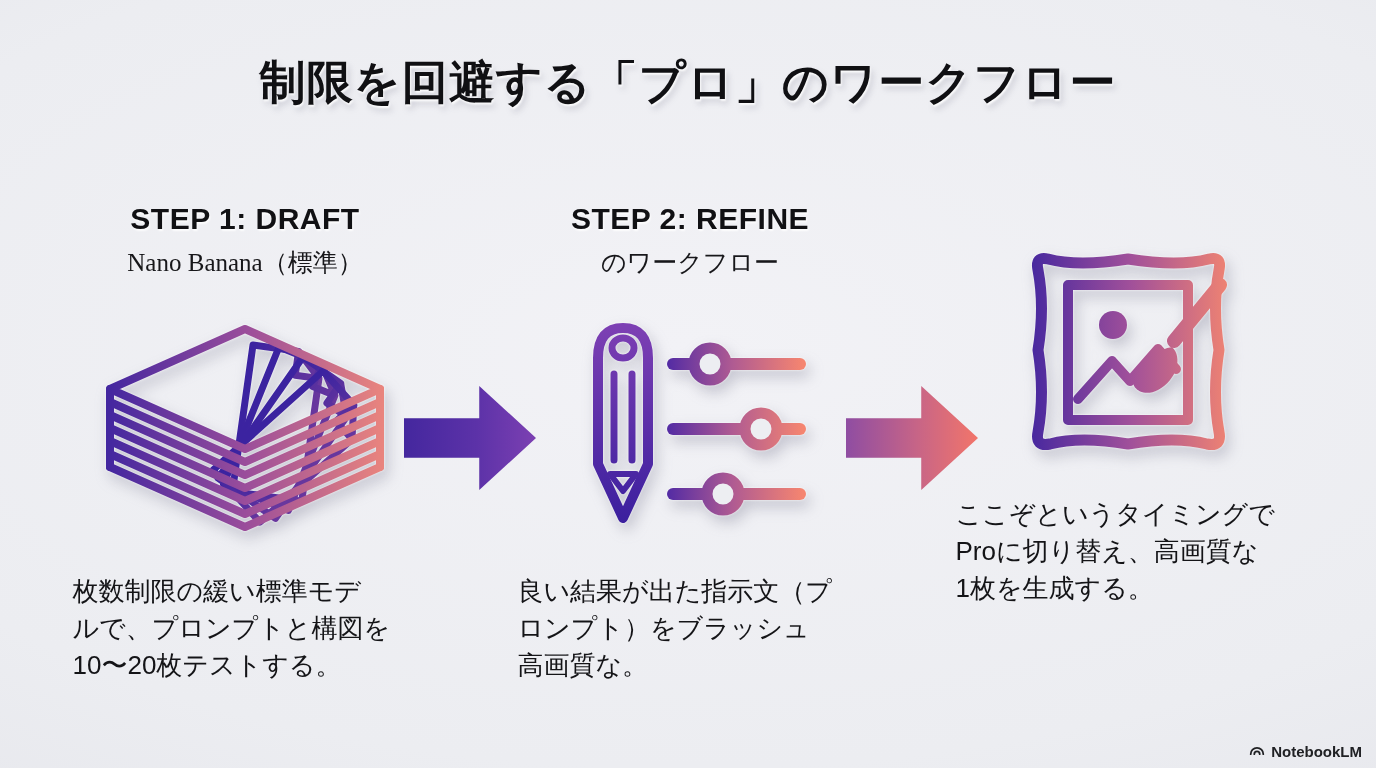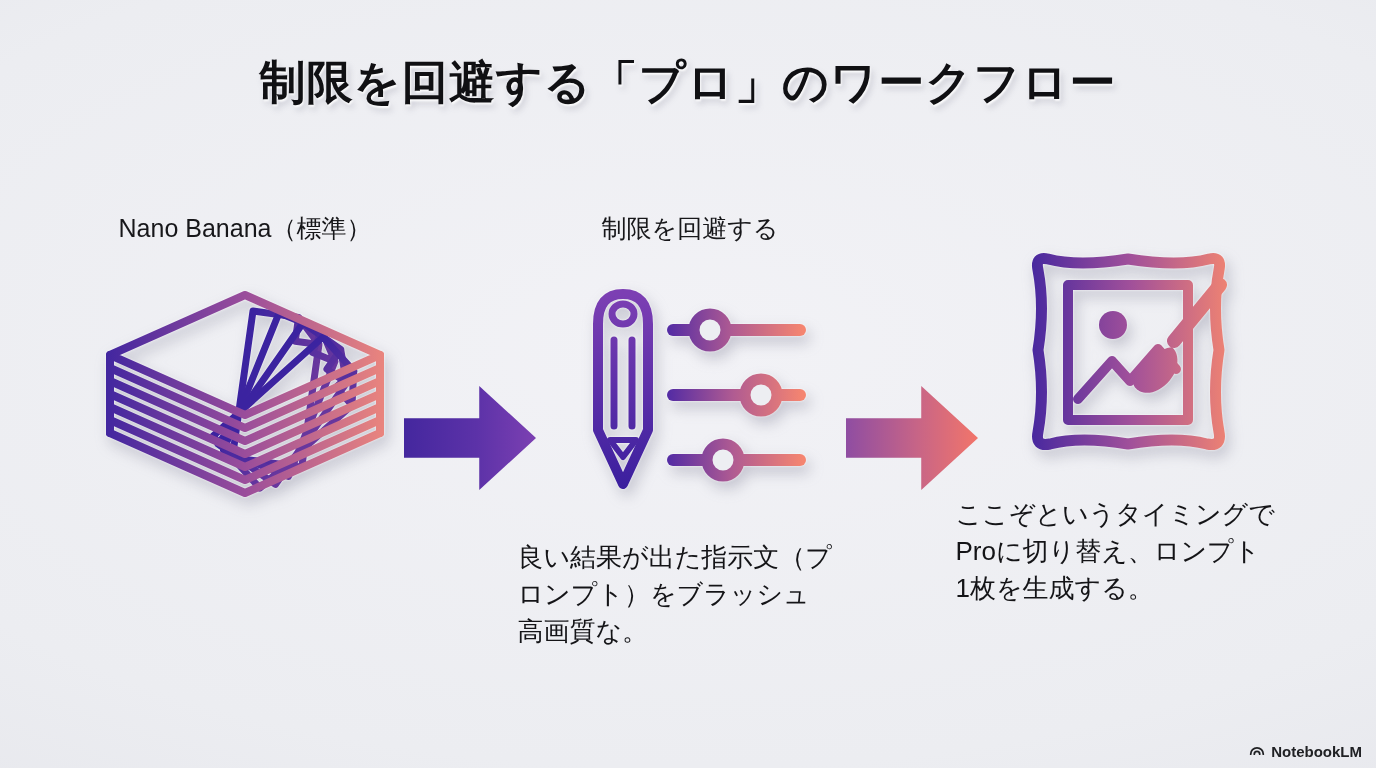--- a/index.html
+++ b/index.html
@@ -43,20 +43,21 @@
     font-weight: 800;
     letter-spacing: 0.5px;
     color: #111114;
     text-shadow: 1px 2px 2px rgba(255,255,255,0.85);
   }
   .step-subtitle {
     margin-top: 10px;
     font-size: 25px;
     font-weight: 400;
     color: #17171a;
+    font-family: Liberation Serif, serif;
   }
   .icon-wrap {
     margin-top: 30px;
     height: 240px;
     display: flex;
     align-items: center;
     justify-content: center;
   }
   .icon-wrap svg {
     filter: drop-shadow(0 0 1px rgba(255,255,255,0.9)) drop-shadow(4px 7px 7px rgba(110,110,135,0.32));
@@ -101,20 +102,21 @@
   }
 </style>
 </head>
 <body>
 
 <div class="canvas">
 
   <h1 class="page-title">制限を回避する「プロ」のワークフロー</h1>
 
   <div class="col col-1">
+    <div class="step-header">STEP 1: DRAFT</div>
     <div class="step-subtitle">Nano Banana（標準）</div>
     <div class="icon-wrap">
       <svg width="300" height="240" viewBox="0 0 300 240">
         <defs>
           <linearGradient id="g1" x1="0" y1="0" x2="300" y2="0" gradientUnits="userSpaceOnUse">
             <stop offset="0" stop-color="#3b23a0"></stop>
             <stop offset="0.5" stop-color="#9a4d9b"></stop>
             <stop offset="1" stop-color="#f0897b"></stop>
           </linearGradient>
         </defs>
@@ -139,26 +141,30 @@
           <path d="M15,93  L150,153 L285,93"></path>
           <path d="M15,106 L150,166 L285,106"></path>
           <path d="M15,119 L150,179 L285,119"></path>
           <path d="M15,132 L150,192 L285,132"></path>
           <path d="M15,145 L150,205 L285,145"></path>
           <path d="M15,158 L150,218 L285,158"></path>
           <path d="M15,80 L15,158 M285,80 L285,158"></path>
         </g>
       </svg>
     </div>
+    <div class="step-desc">枚数制限の緩い標準モデ
+ルで、プロンプトと構図を
+10〜20枚テストする。</div>
   </div>
 
   <div class="flow-arrow flow-arrow-1"></div>
 
   <div class="col col-2">
-    <div class="step-subtitle">制限を回避する</div>
+    <div class="step-header">STEP 2: REFINE</div>
+    <div class="step-subtitle">のワークフロー</div>
     <div class="icon-wrap">
       <svg width="235" height="235" viewBox="0 0 235 235">
         <defs>
           <linearGradient id="pg" x1="0" y1="16" x2="0" y2="210" gradientUnits="userSpaceOnUse">
             <stop offset="0" stop-color="#7c3fb3"></stop>
             <stop offset="1" stop-color="#3b1f9e"></stop>
           </linearGradient>
           <linearGradient id="sg" x1="90" y1="0" x2="230" y2="0" gradientUnits="userSpaceOnUse">
             <stop offset="0" stop-color="#4d28a5"></stop>
             <stop offset="0.5" stop-color="#b05b92"></stop>
@@ -217,21 +223,21 @@
           <circle cx="97" cy="88" r="14" stroke="none" fill="url(#fg)"></circle>
 
           <path stroke-width="10" d="M62,162 L96,124 L114,144 L142,112 L160,132"></path>
 
           <path stroke-width="14" d="M204,48 L158,104"></path>
           <path stroke="none" fill="url(#fg)" d="M156,110 C167,120 161,143 142,153 C127,161 112,151 118,137 C125,122 144,112 156,110 Z"></path>
         </g>
       </svg>
     </div>
     <div class="step-desc">ここぞというタイミングで
-Proに切り替え、ロンプト
+Proに切り替え、高画質な
 1枚を生成する。</div>
   </div>
 
   <div class="footer-brand">
     <svg width="18" height="18" viewBox="0 0 20 20">
       <g stroke="#202124" stroke-width="2" fill="none" stroke-linecap="round">
         <path d="M3,13.5 A7,7 0 0 1 17,13.5"></path>
         <path d="M7,13.5 A3,3 0 0 1 13,13.5"></path>
       </g>
     </svg>

